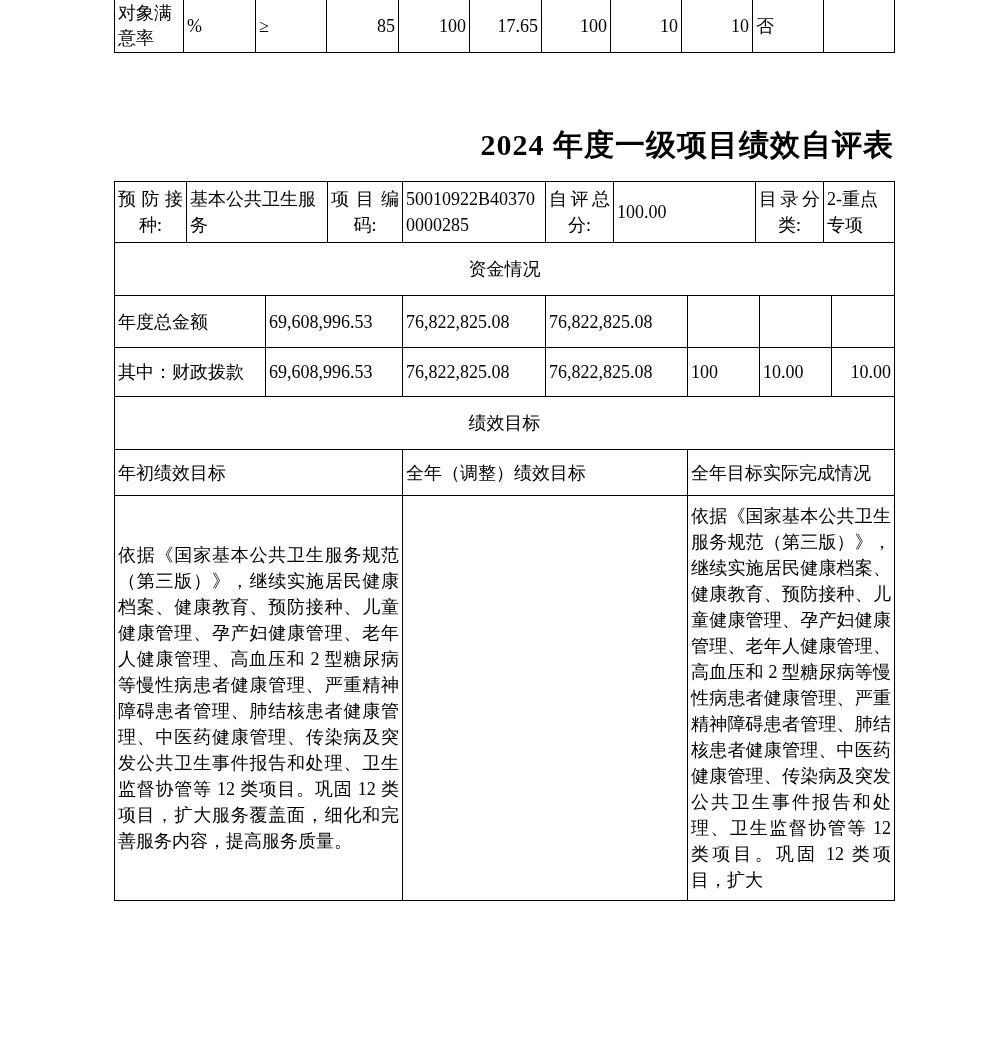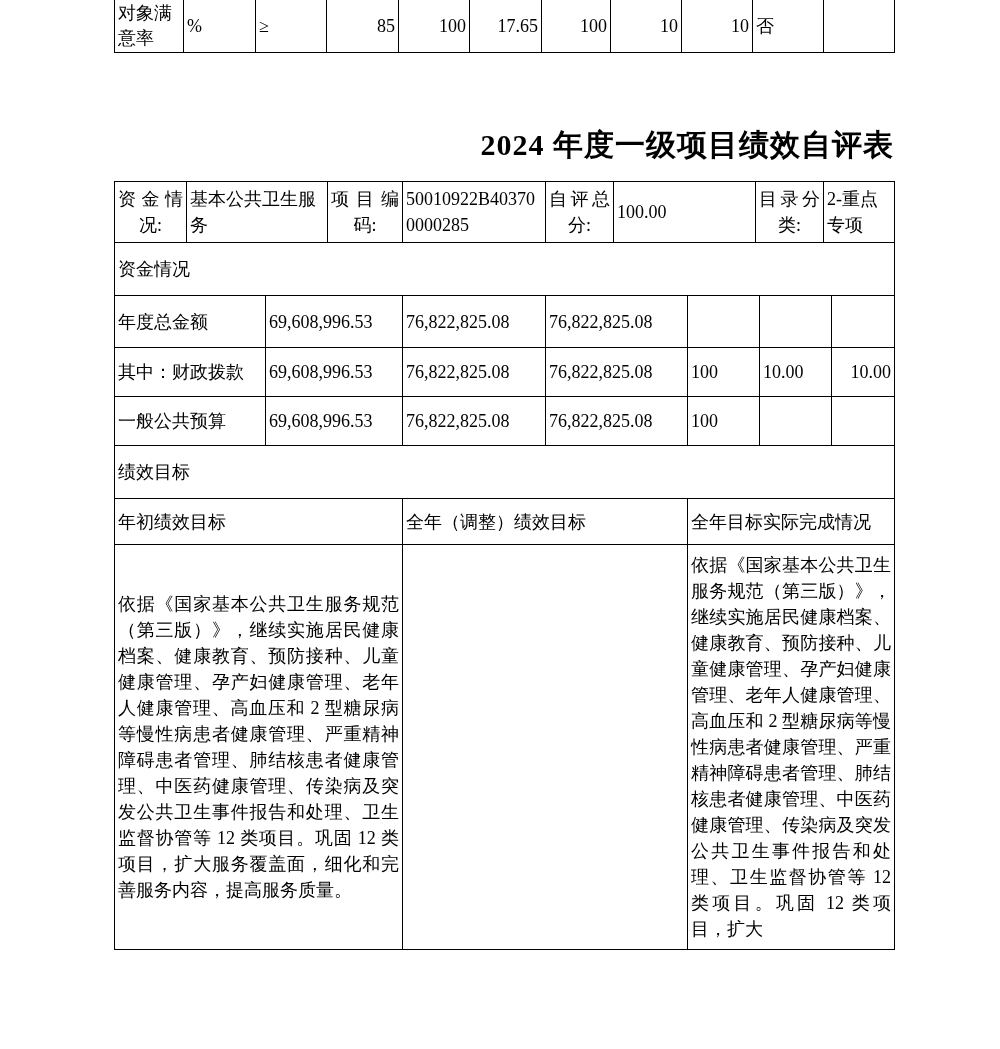--- a/index.html
+++ b/index.html
@@ -37,21 +37,21 @@
     font-size: 30px; line-height: 36px; font-weight: bold;
     text-align: right; letter-spacing: 1px;
   }
 
   
   .row-info-1 td { height: 56px; }
   .row-info-2 td { height: 84px; }
   td.brk { word-break: break-all; }
 
   
-  td.section { height: 48px; text-align: left; }
+  td.section { height: 48px; text-align: center; }
 
   
   .row-fhead td { height: 50px; text-align: center; }
   .row-fhead td.hl { text-align: left; }
   .row-fdata td { height: 44px; }
   .row-fdata-first td { height: 47px; }
 
   
   .row-ghead td { height: 41px; text-align: left; }
   .row-gbody td {
@@ -103,21 +103,21 @@
         <col style="width:141px">
         <col style="width:75px">
         <col style="width:143px">
       <col style="width:68px">
         <col style="width:142px">
         <col style="width:68px">
         <col style="width:71px">
     </colgroup>
     <tbody>
       <tr class="row-info-1">
-        <td class="lbl">资金情况:</td>
+        <td class="lbl">预防接种:</td>
         <td class="l">基本公共卫生服务</td>
         <td class="lbl">项目编码:</td>
         <td class="l brk">50010922B403700000285</td>
         <td class="lbl">自评总分:</td>
         <td class="l">100.00</td>
         <td class="lbl">目录分类:</td>
         <td class="l">2-重点专项</td>
       </tr>
     </tbody>
   </table>
@@ -147,29 +147,20 @@
       </tr>
       <tr class="row-fdata">
         <td class="l">其中：财政拨款</td>
         <td class="l">69,608,996.53</td>
         <td class="l">76,822,825.08</td>
         <td class="l">76,822,825.08</td>
         <td class="l">100</td>
         <td class="l">10.00</td>
         <td class="r">10.00</td>
       </tr>
-      <tr class="row-fdata">
-        <td class="l">一般公共预算</td>
-        <td class="l">69,608,996.53</td>
-        <td class="l">76,822,825.08</td>
-        <td class="l">76,822,825.08</td>
-        <td class="l">100</td>
-        <td class="l"></td>
-        <td class="r"></td>
-      </tr>
     </tbody>
   </table>
 
   <table class="tbl goals-tbl">
     <colgroup>
       <col style="width:288px">
         <col style="width:285px">
         <col style="width:207px">
     </colgroup>
     <tbody>

